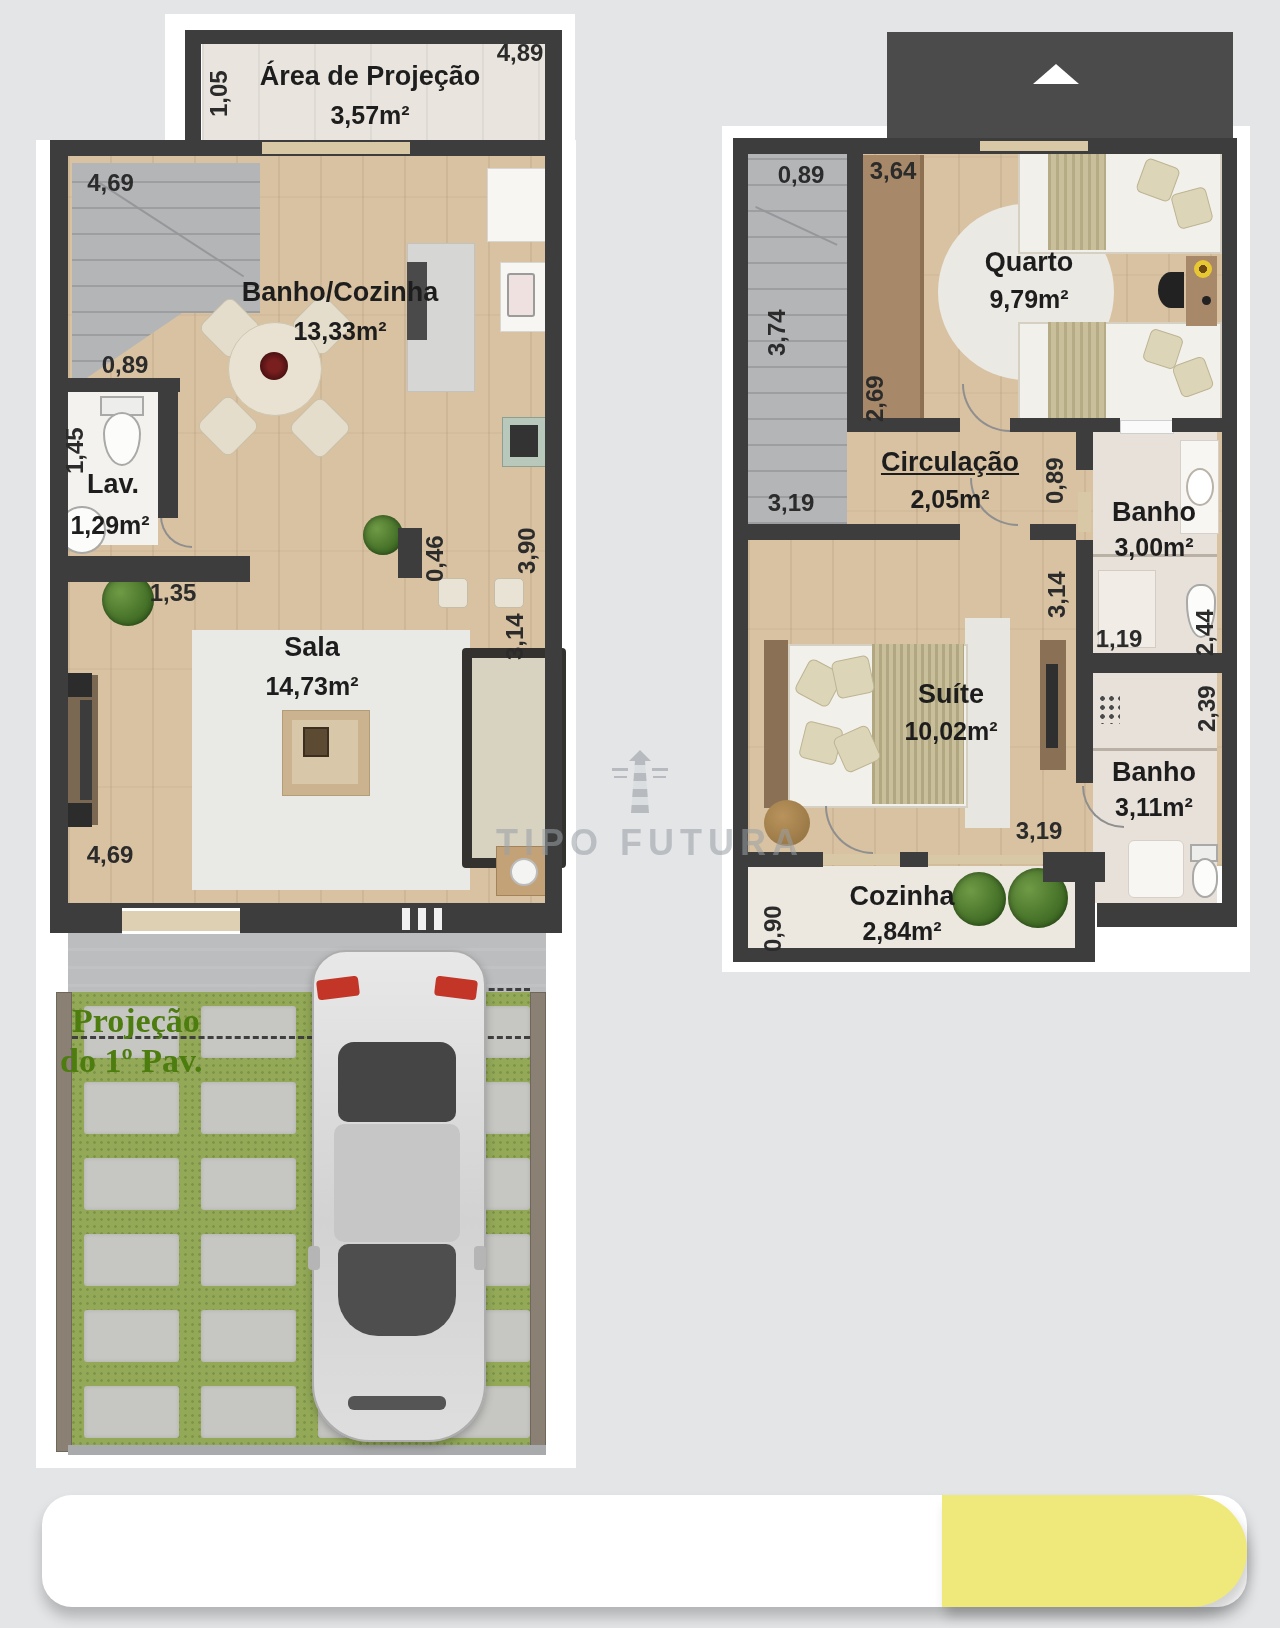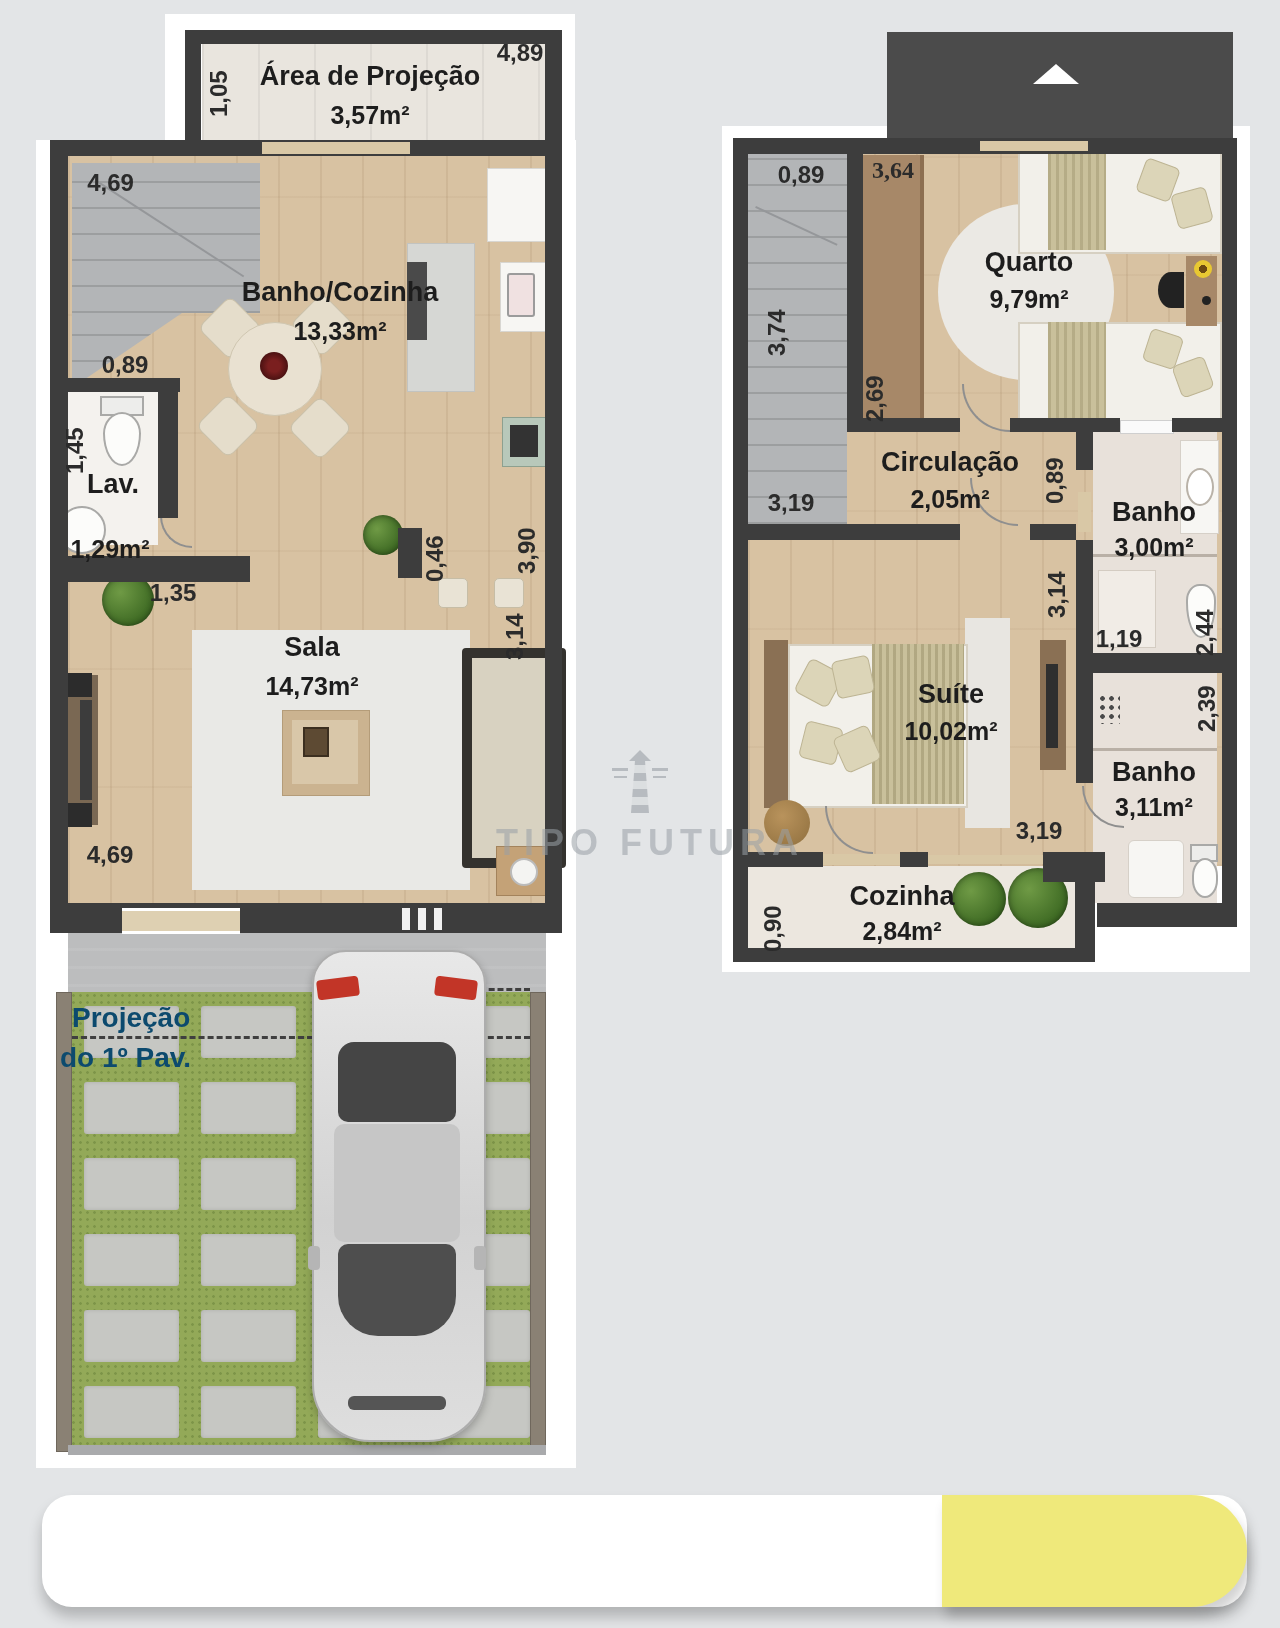--- a/index.html
+++ b/index.html
@@ -10,21 +10,21 @@
   .wood{background:#d8c2a2;background-image:repeating-linear-gradient(90deg,rgba(120,85,50,.10) 0 2px,transparent 2px 42px),repeating-linear-gradient(0deg,rgba(120,85,50,.05) 0 2px,transparent 2px 118px);}
   .stair{background:#b3b5b7;background-image:repeating-linear-gradient(0deg,rgba(0,0,0,.13) 0 2px,transparent 2px 26px);}
   .tile{background:#e8e1da;}
   .whiteroom{background:#f4f2ee;}
   .sill{background:#d9c8a6;}
   .dim,.dimv{font-weight:700;font-size:24px;color:#2b2b2b;white-space:nowrap;line-height:1.05;}
   .dim{text-align:center;}
   .dimv{writing-mode:vertical-rl;transform:rotate(180deg);}
   .rname{font-weight:700;font-size:27px;color:#1d1d1d;text-align:center;white-space:nowrap;line-height:1.05;}
   .rarea{font-weight:700;font-size:25px;color:#1d1d1d;text-align:center;white-space:nowrap;line-height:1.05;}
-  .note{font-weight:700;font-size:28px;color:#0c4a6e;white-space:nowrap;}
+  .note{font-weight:700;font-size:34px;color:#4d7c0f;white-space:nowrap;font-family:Liberation Serif, serif;}
   .plant{border-radius:50%;background:radial-gradient(circle at 35% 35%,#6f9a45,#3f6b24 70%,#2e521a);box-shadow:inset 0 0 6px rgba(0,0,0,.45);}
   .pillow{background:#dcd5b8;border:1px solid #bdb493;border-radius:6px;}
   .pad{background:#c6c7c3;border-radius:3px;box-shadow:inset 0 0 4px rgba(0,0,0,.12);}
   .arc{border:2px solid #8f8f8f;border-radius:0 0 0 100%;border-top:none;border-right:none;}
   .dots{background-image:radial-gradient(#4a4a4a 2px,transparent 2.6px);background-size:9px 9px;}
   #paver-grid{display:grid;grid-template-columns:repeat(4,95px);grid-auto-rows:52px;gap:24px 22px;overflow:hidden;}
   .wm{color:#99a0a6;opacity:.55;}
 </style>
 </head>
 <body>
@@ -144,21 +144,21 @@
   <div class="abs dimv" style="left:206px;top:45px;height:72px;">1,05</div>
   <div class="abs rname" style="left:240px;top:62px;width:260px;">Área de Projeção</div>
   <div class="abs rarea" style="left:290px;top:102px;width:160px;">3,57m²</div>
   <div class="abs dim" style="left:485px;top:40px;width:70px;">4,89</div>
   <div class="abs dim" style="left:68px;top:170px;width:85px;">4,69</div>
   <div class="abs rname" style="left:215px;top:278px;width:250px;">Banho/Cozinha</div>
   <div class="abs rarea" style="left:255px;top:318px;width:170px;">13,33m²</div>
   <div class="abs dim" style="left:90px;top:352px;width:70px;">0,89</div>
   <div class="abs dimv" style="left:62px;top:404px;height:70px;">1,45</div>
   <div class="abs rname" style="left:73px;top:470px;width:80px;">Lav.</div>
-  <div class="abs rarea" style="left:60px;top:512px;width:100px;margin-top:24px;">1,29m²</div>
+  <div class="abs rarea" style="left:60px;top:512px;width:100px;">1,29m²</div>
   <div class="abs dim" style="left:138px;top:580px;width:70px;">1,35</div>
   <div class="abs dimv" style="left:422px;top:522px;height:60px;">0,46</div>
   <div class="abs dimv" style="left:514px;top:500px;height:74px;">3,90</div>
   <div class="abs dimv" style="left:502px;top:584px;height:76px;">3,14</div>
   <div class="abs rname" style="left:258px;top:633px;width:108px;">Sala</div>
   <div class="abs rarea" style="left:224px;top:673px;width:176px;">14,73m²</div>
   <div class="abs dim" style="left:66px;top:842px;width:88px;">4,69</div>
   <div class="abs note" style="left:72px;top:1002px;">Projeção</div>
   <div class="abs note" style="left:60px;top:1042px;">do 1º Pav.</div>
 
@@ -240,27 +240,27 @@
   <div class="abs sill" style="left:928px;top:855px;width:115px;height:9px;"></div>
   <div class="abs wall" style="left:1043px;top:852px;width:62px;height:30px;"></div>
   <div class="abs wall" style="left:1075px;top:882px;width:20px;height:80px;"></div>
 
   <div class="abs arc" style="left:962px;top:384px;width:46px;height:46px;"></div>
   <div class="abs arc" style="left:970px;top:478px;width:46px;height:46px;"></div>
   <div class="abs arc" style="left:1082px;top:786px;width:40px;height:40px;"></div>
   <div class="abs arc" style="left:825px;top:806px;width:46px;height:46px;"></div>
 
   <div class="abs dim" style="left:768px;top:162px;width:66px;">0,89</div>
-  <div class="abs dim" style="left:860px;top:158px;width:66px;font-family:Liberation Serif, serif;">3,64</div>
+  <div class="abs dim" style="left:860px;top:158px;width:66px;">3,64</div>
   <div class="abs dimv" style="left:764px;top:282px;height:74px;">3,74</div>
   <div class="abs dimv" style="left:862px;top:352px;height:70px;">2,69</div>
   <div class="abs dim" style="left:758px;top:490px;width:66px;">3,19</div>
   <div class="abs rname" style="left:963px;top:248px;width:132px;">Quarto</div>
   <div class="abs rarea" style="left:966px;top:286px;width:126px;">9,79m²</div>
-  <div class="abs rname" style="left:868px;top:448px;width:164px;">Circulação</div>
+  <div class="abs rname" style="left:868px;top:448px;width:164px;text-decoration:underline;">Circulação</div>
   <div class="abs rarea" style="left:890px;top:486px;width:120px;">2,05m²</div>
   <div class="abs dimv" style="left:1042px;top:440px;height:64px;">0,89</div>
   <div class="abs rname" style="left:1098px;top:498px;width:112px;">Banho</div>
   <div class="abs rarea" style="left:1096px;top:534px;width:116px;">3,00m²</div>
   <div class="abs dimv" style="left:1044px;top:550px;height:68px;">3,14</div>
   <div class="abs dim" style="left:1086px;top:626px;width:66px;">1,19</div>
   <div class="abs dimv" style="left:1192px;top:592px;height:64px;">2,44</div>
   <div class="abs dimv" style="left:1194px;top:668px;height:64px;">2,39</div>
   <div class="abs rname" style="left:898px;top:680px;width:106px;">Suíte</div>
   <div class="abs rarea" style="left:886px;top:718px;width:130px;">10,02m²</div>

